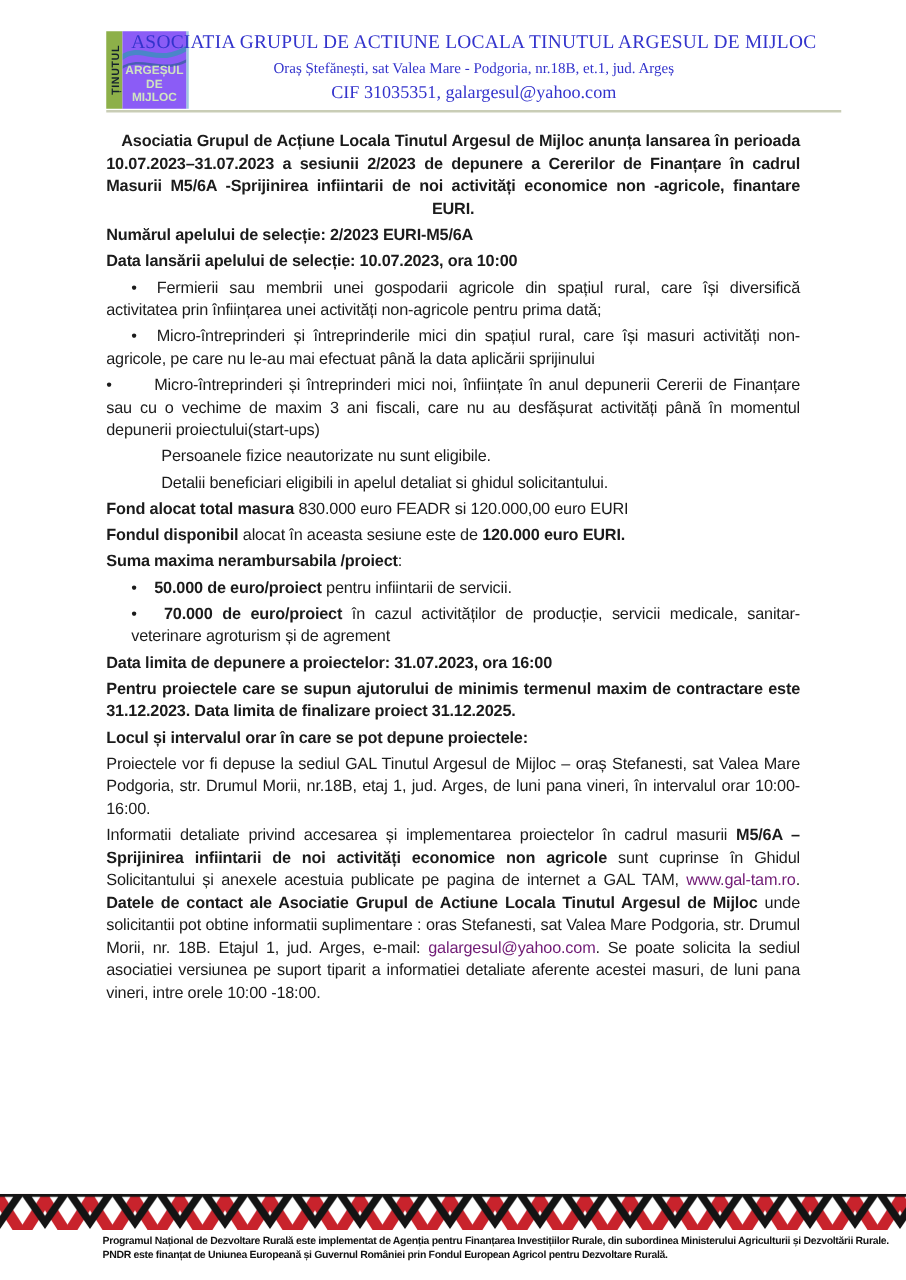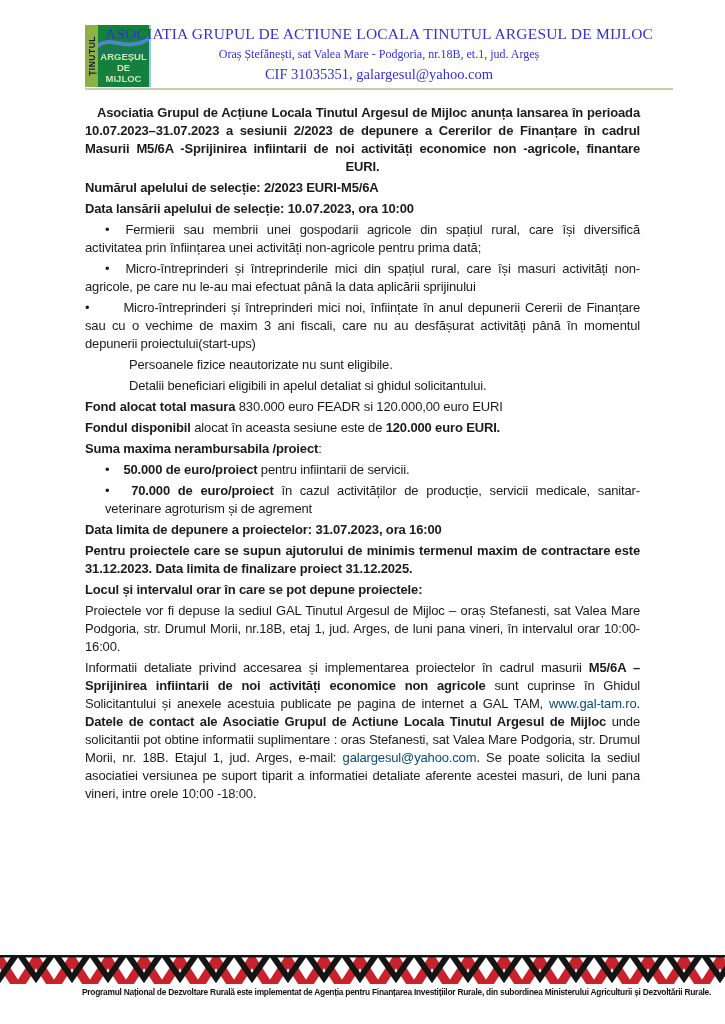--- a/index.html
+++ b/index.html
@@ -11,21 +11,21 @@
   
   .header{position:absolute;top:24px;left:85px;right:52px;height:64px;}
   .logo{position:absolute;left:0;top:1px;width:64px;height:62px;display:flex;z-index:1;
         border-right:2px solid #9ec7e0;}
   .logo-strip{width:13px;background:#8db049;display:flex;align-items:center;justify-content:center;}
   .logo-strip span{
     writing-mode:vertical-rl;transform:rotate(180deg);
     font-size:8.5px;font-weight:bold;color:#13202e;letter-spacing:.5px;
     font-family:"Liberation Sans",sans-serif;
   }
-  .logo-box{position:relative;flex:1;background:#15803d;overflow:hidden;}
+  .logo-box{position:relative;flex:1;background:#8b5cf6;overflow:hidden;}
   .logo-box svg{position:absolute;left:0;top:0;}
   .logo-text{position:absolute;left:0;right:0;bottom:3px;text-align:center;
     color:#cfe3c0;font-size:9.5px;font-weight:bold;line-height:11px;z-index:2;}
   .title{position:relative;text-align:center;z-index:2;
     font-family:"Liberation Serif",serif;color:#3333cc;}
   .title .t1{font-size:15.5px;line-height:20px;letter-spacing:.2px;}
   .title .t2{font-size:12px;line-height:20px;}
   .title .t3{font-size:14.5px;line-height:20px;}
   .header-rule{position:absolute;top:88px;left:85px;right:52px;height:0;
     border-top:2px solid #c9cdb6;}
@@ -39,21 +39,21 @@
   .jc{text-align:justify;}
   .intro{font-weight:bold;text-align:justify;text-align-last:center;text-indent:12px;margin-bottom:4px;}
   .li-hang{text-indent:20px;}           
   .li-flush{text-indent:0;}             
   .li-sub{padding-left:20px;}           
   .note{padding-left:44px;}
   .sp{display:inline-block;}
   .sp16{width:16px;}
   .sp14{width:14px;}
   .sp34{width:34px;}
-  .link{color:#0c4a6e;}
+  .link{color:#701a75;}
   
   .folk-band{position:absolute;left:0;top:955px;width:725px;height:29px;}
   .footer-text{
     position:absolute;left:82px;top:987px;right:10px;
     font-size:8.4px;line-height:10.5px;font-weight:bold;letter-spacing:-0.25px;
     color:#141414;white-space:nowrap;
   }
 </style>
 </head>
 <body>
@@ -131,15 +131,16 @@
         <path d="M-18,-3 L0,23 L18,-3" fill="none" stroke="#141414" stroke-width="6"></path>
         <path d="M18,-3 L36,23 L54,-3" fill="none" stroke="#141414" stroke-width="6"></path>
         <rect x="0" y="0" width="36" height="2.5" fill="#141414"></rect>
       </pattern>
     </defs>
     <rect width="725" height="29" fill="url(#rompat)"></rect>
   </svg>
 
   <div class="footer-text">
     <div>Programul Național de Dezvoltare Rurală este implementat de Agenția pentru Finanțarea Investițiilor Rurale, din subordinea Ministerului Agriculturii și Dezvoltării Rurale.</div>
+    <div>PNDR este finanțat de Uniunea Europeană și Guvernul României prin Fondul European Agricol pentru Dezvoltare Rurală.</div>
   </div>
 
 </div>
 
 </body></html>

